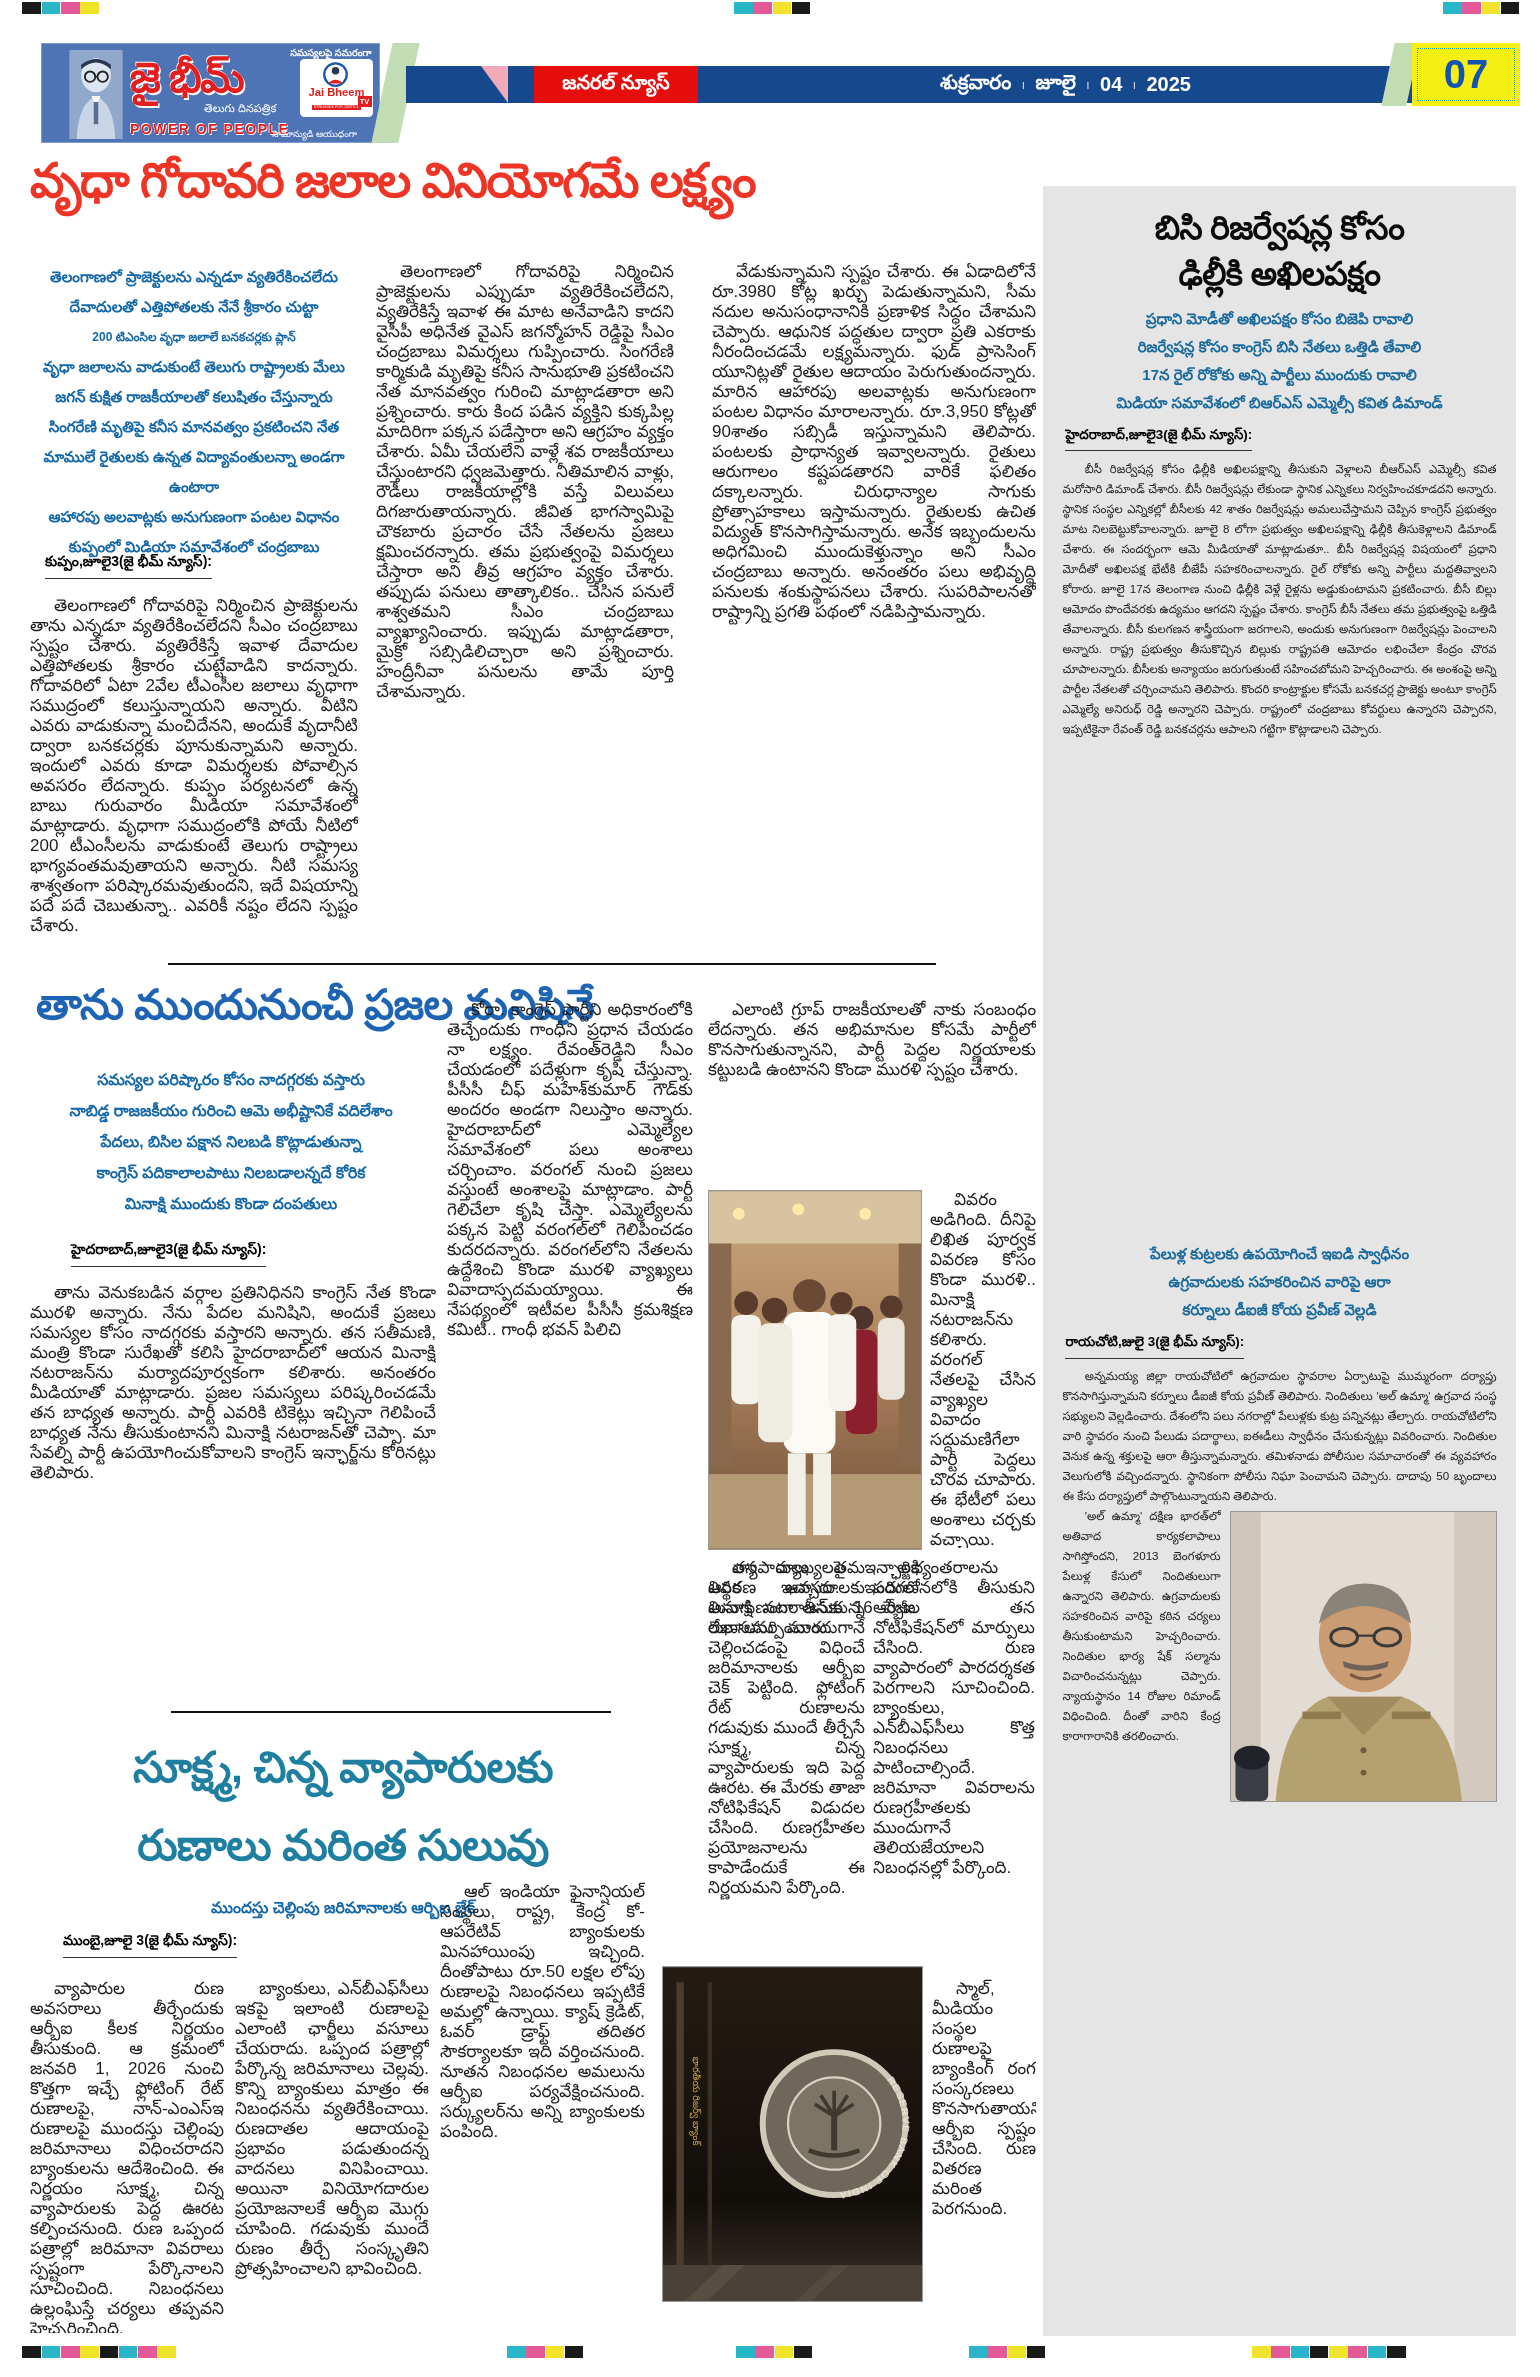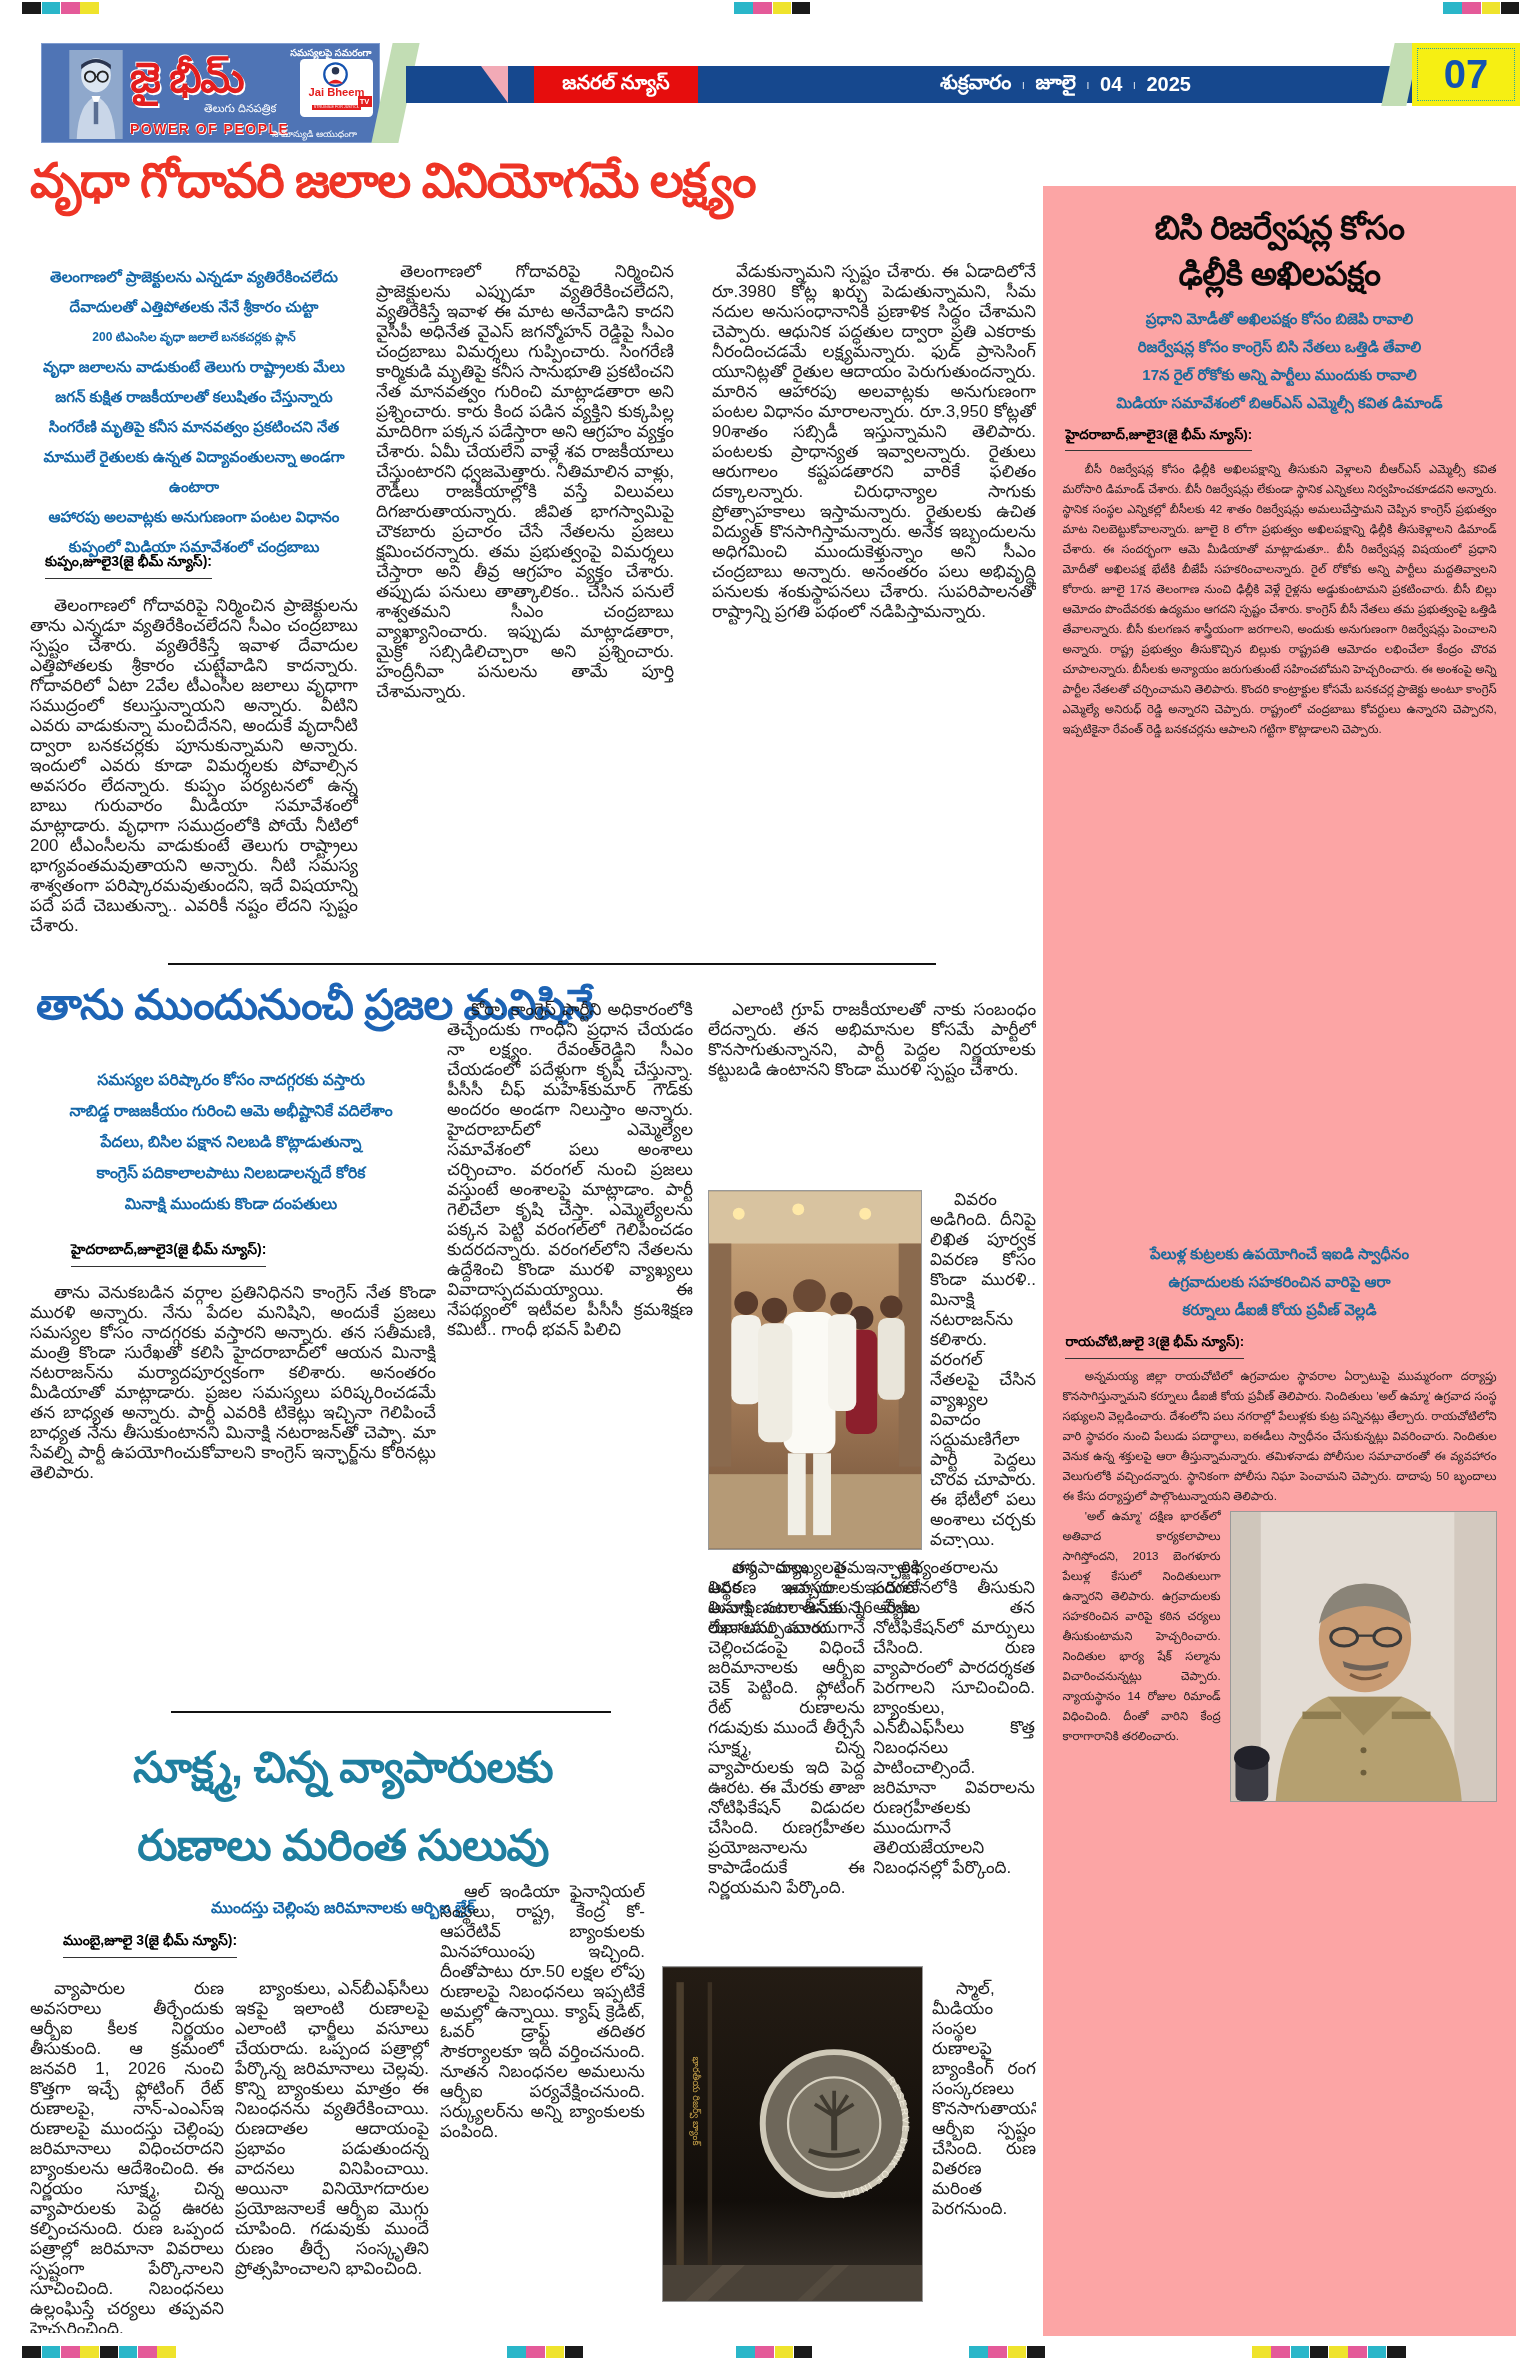--- a/index.html
+++ b/index.html
@@ -41,21 +41,21 @@
   .jtxt p{margin:0;text-indent:24px;}
   .dateline{font-weight:bold;font-size:14px;color:#000;display:inline-block;border-bottom:1.5px solid #333;padding-bottom:5.2px;}
   .subline{font-weight:bold;color:#1467a8;text-align:center;}
   .hl-red{position:absolute;left:30px;top:153px;width:1006px;font-size:48px;font-weight:bold;
           color:#ee3425;letter-spacing:-1.5px;}
   .hl-blue{position:absolute;left:36px;top:981px;width:745px;font-size:42px;font-weight:bold;color:#1d64b5;letter-spacing:-0.7px;}
   .hl-teal{position:absolute;left:41px;top:1728px;width:604px;text-align:center;font-size:43px;font-weight:bold;
           color:#1f7fa0;line-height:78px;letter-spacing:-0.7px;}
   .rule{position:absolute;height:1.5px;background:#111;}
   
-  .cyancol{position:absolute;left:1043px;top:186px;width:473px;height:2150px;background:#fca5a5;
+  .cyancol{position:absolute;left:1043px;top:186px;width:473px;height:2150px;background:#e5e5e5;
            box-sizing:border-box;padding:19.4px 19.4px 15px 19.4px;}
   .cyancol .hA{font-size:33px;font-weight:bold;color:#0a0a0a;text-align:center;line-height:46px;letter-spacing:-0.7px;}
   .cyancol .hB{font-size:39px;font-weight:bold;color:#0a0a0a;text-align:center;line-height:60px;margin-top:10.4px;letter-spacing:-0.7px;}
   .cyancol .sub{font-size:15px;line-height:28px;}
   .cyancol .dl{margin:10.4px 0 7.5px 3px;}
   .cyancol .body{text-align:justify;font-size:11.6px;line-height:20px;overflow:hidden;}
   .cyancol .body p{margin:0;text-indent:22.4px;}
   .rt-body{height:775px;}
   .rb-body{height:738px;}
   .photo{position:absolute;border:0.7px solid #999;background:#888;}

